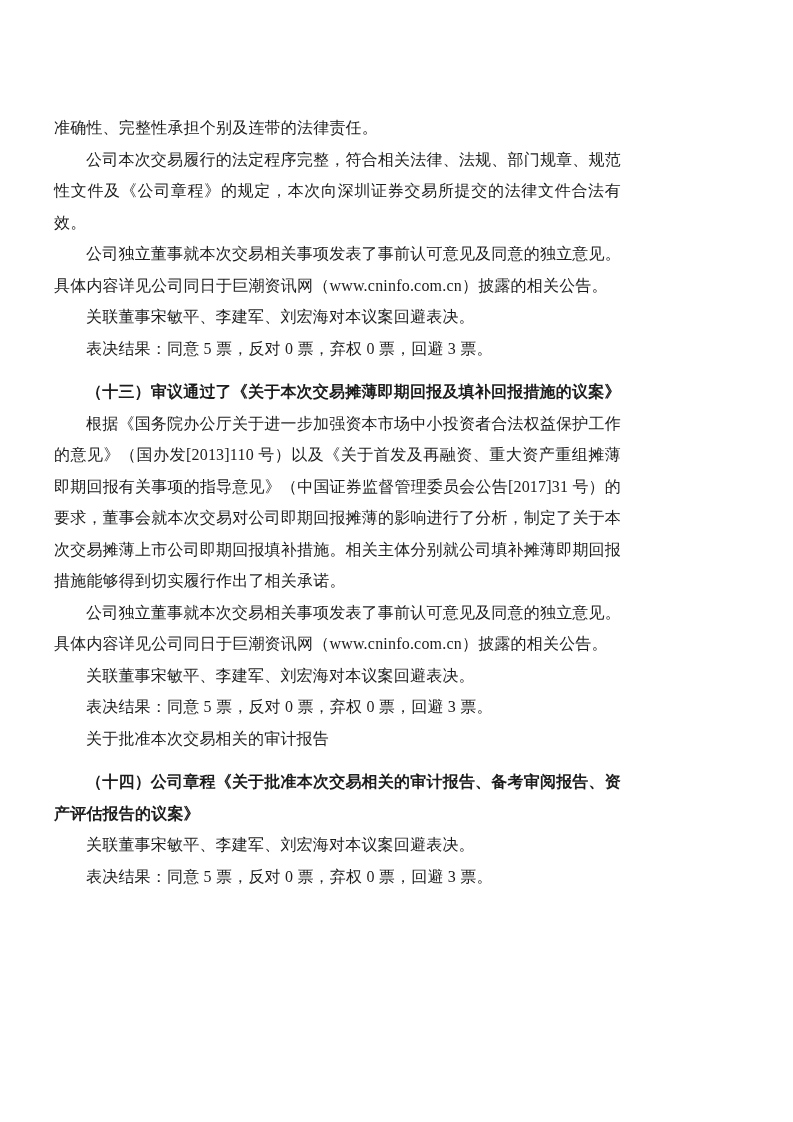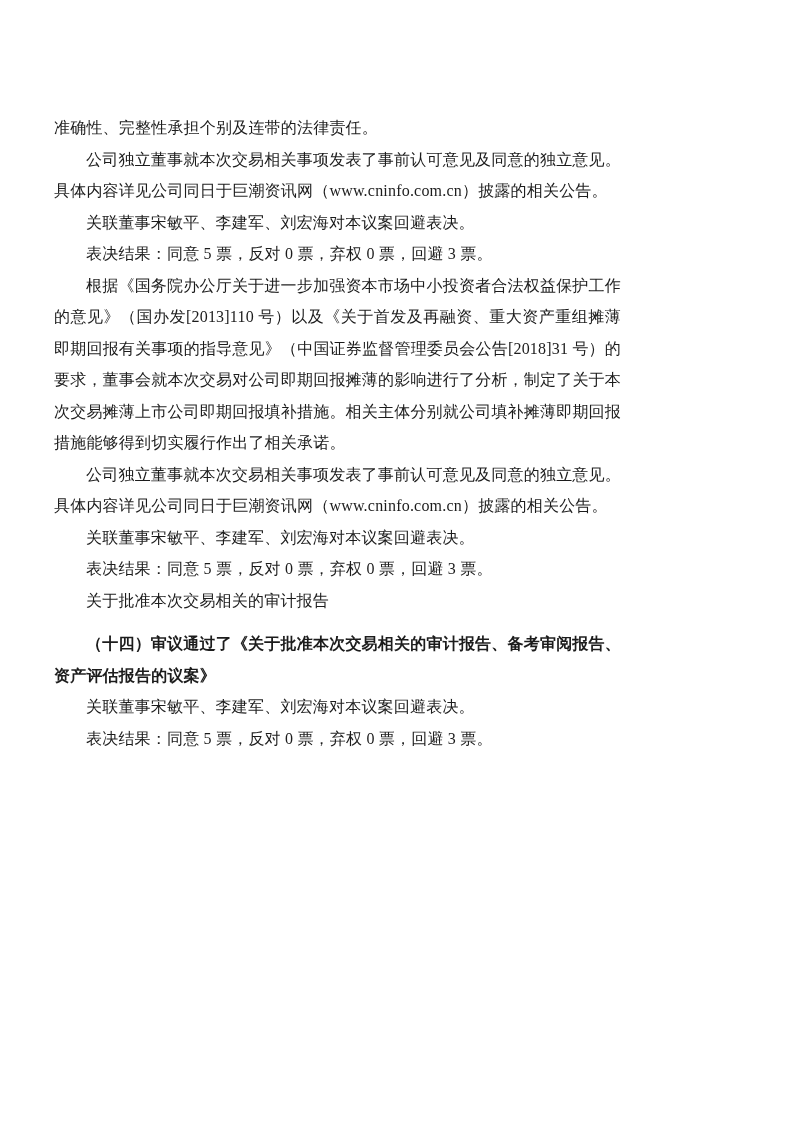--- a/index.html
+++ b/index.html
@@ -40,25 +40,27 @@
     font-weight: bold;
     margin-top: 12px;
   }
 </style>
 </head>
 <body>
 
 <div class="page">
   <div class="content">
     <p class="flush">准确性、完整性承担个别及连带的法律责任。</p>
+    <p>公司本次交易履行的法定程序完整，符合相关法律、法规、部门规章、规范性文件及《公司章程》的规定，本次向深圳证券交易所提交的法律文件合法有效。</p>
     <p>公司独立董事就本次交易相关事项发表了事前认可意见及同意的独立意见。具体内容详见公司同日于巨潮资讯网（www.cninfo.com.cn）披露的相关公告。</p>
     <p>关联董事宋敏平、李建军、刘宏海对本议案回避表决。</p>
     <p>表决结果：同意 5 票，反对 0 票，弃权 0 票，回避 3 票。</p>
-    <p>根据《国务院办公厅关于进一步加强资本市场中小投资者合法权益保护工作的意见》（国办发[2013]110 号）以及《关于首发及再融资、重大资产重组摊薄即期回报有关事项的指导意见》（中国证券监督管理委员会公告[2018]31 号）的要求，董事会就本次交易对公司即期回报摊薄的影响进行了分析，制定了关于本次交易摊薄上市公司即期回报填补措施。相关主体分别就公司填补摊薄即期回报措施能够得到切实履行作出了相关承诺。</p>
+    <h2>（十三）审议通过了《关于本次交易摊薄即期回报及填补回报措施的议案》</h2>
+    <p>根据《国务院办公厅关于进一步加强资本市场中小投资者合法权益保护工作的意见》（国办发[2013]110 号）以及《关于首发及再融资、重大资产重组摊薄即期回报有关事项的指导意见》（中国证券监督管理委员会公告[2017]31 号）的要求，董事会就本次交易对公司即期回报摊薄的影响进行了分析，制定了关于本次交易摊薄上市公司即期回报填补措施。相关主体分别就公司填补摊薄即期回报措施能够得到切实履行作出了相关承诺。</p>
     <p>公司独立董事就本次交易相关事项发表了事前认可意见及同意的独立意见。具体内容详见公司同日于巨潮资讯网（www.cninfo.com.cn）披露的相关公告。</p>
     <p>关联董事宋敏平、李建军、刘宏海对本议案回避表决。</p>
     <p>表决结果：同意 5 票，反对 0 票，弃权 0 票，回避 3 票。</p>
     <p>关于批准本次交易相关的审计报告</p>
-    <h2>（十四）审议通过了《关于批准本次交易相关的审计报告、备考审阅报告、资产评估报告的议案》</h2>
+    <h2>（十四）公司章程《关于批准本次交易相关的审计报告、备考审阅报告、资产评估报告的议案》</h2>
     <p>关联董事宋敏平、李建军、刘宏海对本议案回避表决。</p>
     <p>表决结果：同意 5 票，反对 0 票，弃权 0 票，回避 3 票。</p>
   </div>
 </div>
 
 </body></html>

